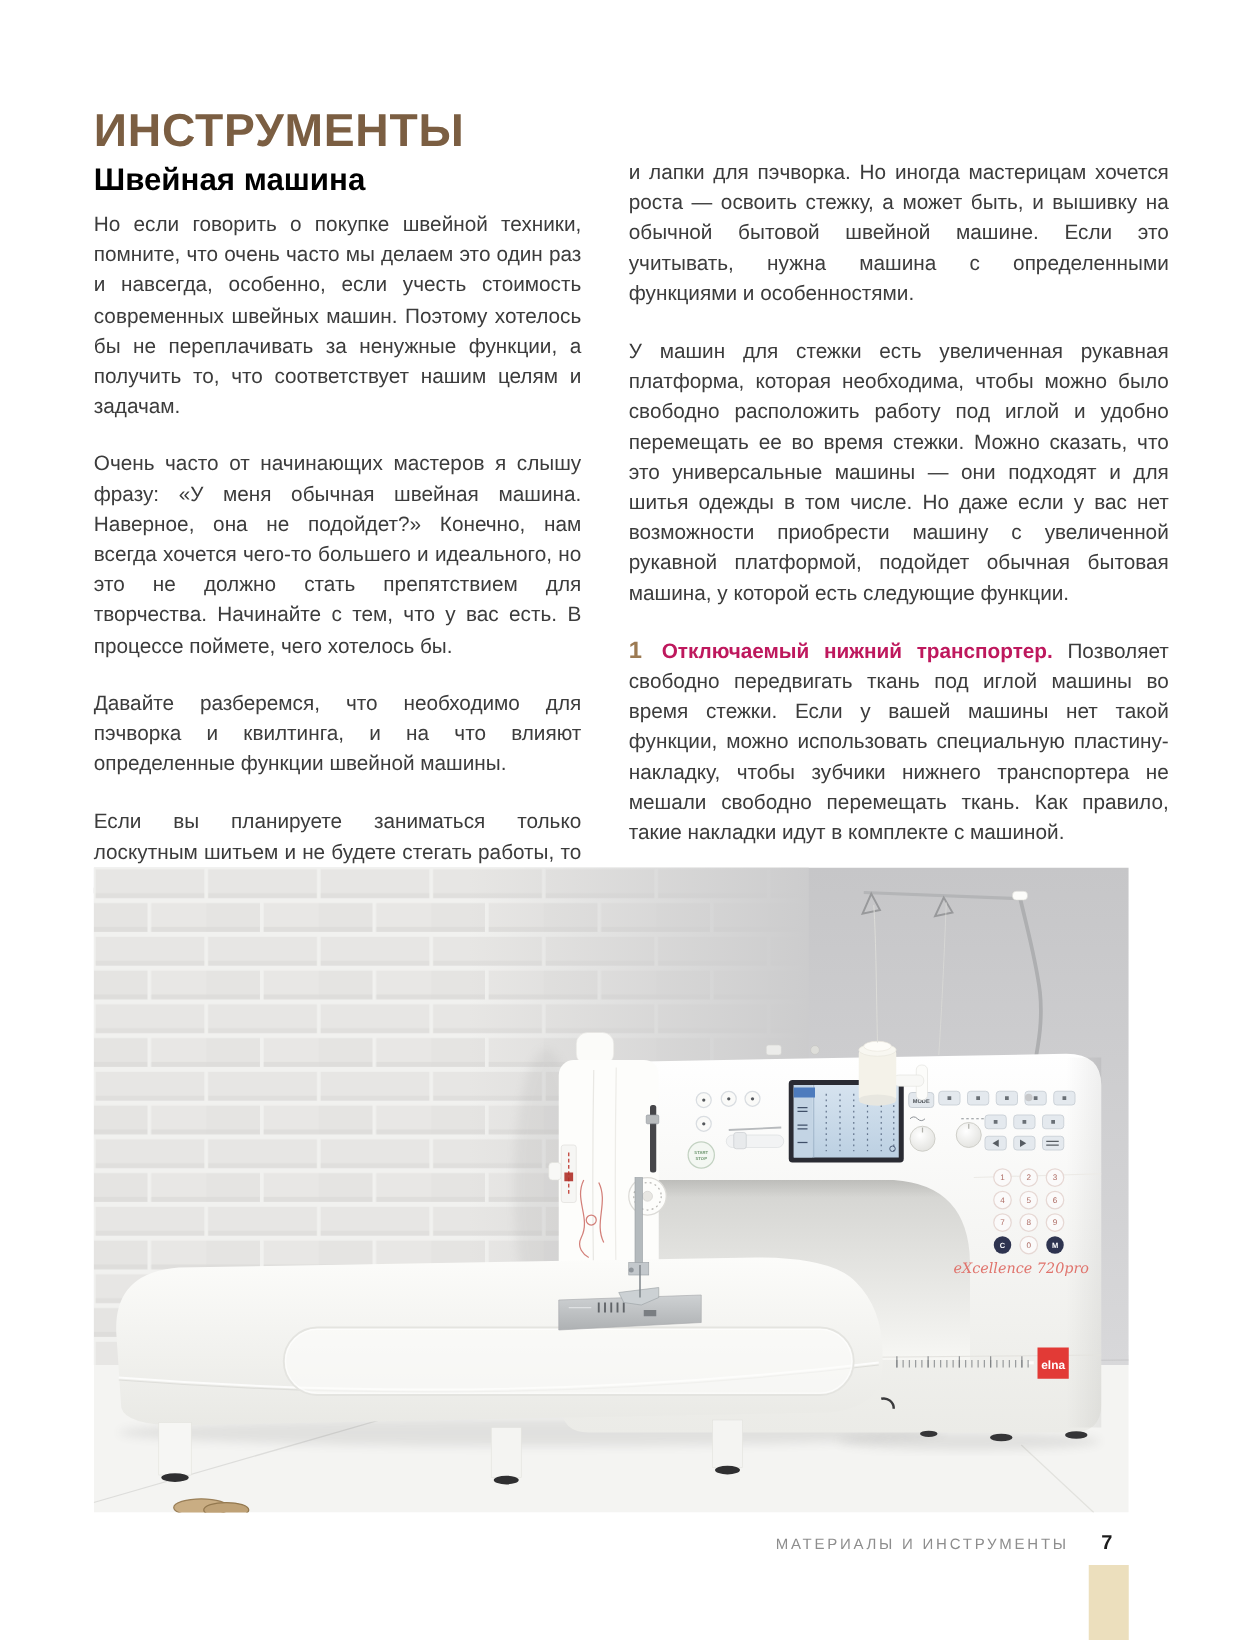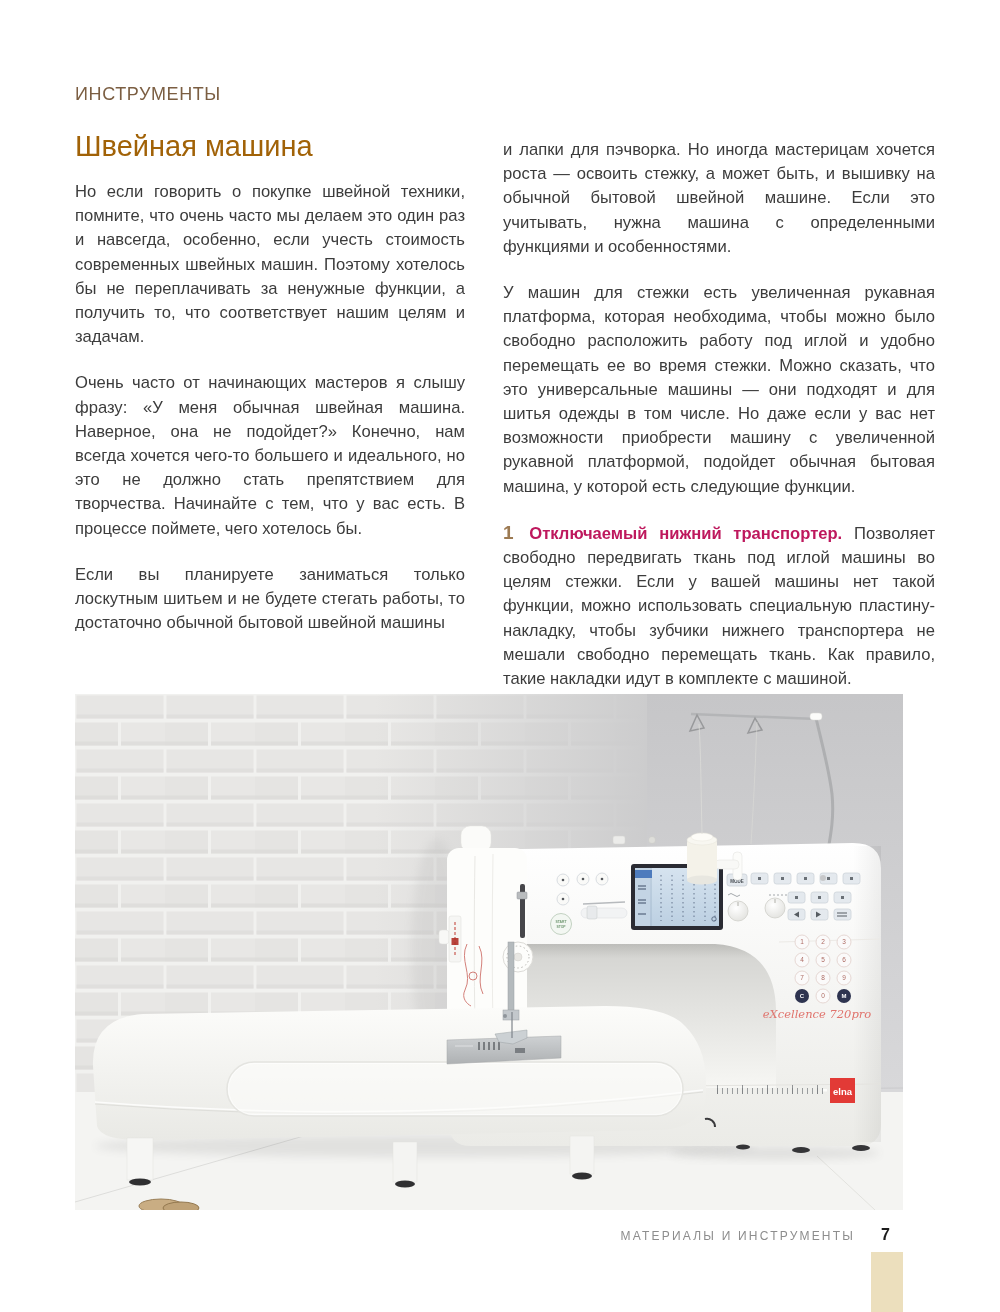--- a/index.html
+++ b/index.html
@@ -1,21 +1,21 @@
 <!DOCTYPE html>
 <html><head>
 <meta charset="utf-8">
 <style>
   html,body{margin:0;padding:0;background:#ffffff;}
   body{width:1000px;height:1312px;position:relative;font-family:"Liberation Sans",sans-serif;overflow:hidden;}
   .page{position:absolute;inset:0;background:#ffffff;}
-  .h1{position:absolute;left:75px;top:84px;font-size:18px;font-weight:normal;letter-spacing:.6px;color:#7b5e42;}
-  .h2{position:absolute;left:75px;top:130px;font-size:29px;font-weight:normal;color:#a16207;}
+  .h1{position:absolute;left:75px;top:84px;font-size:37px;font-weight:bold;letter-spacing:.6px;color:#7b5e42;}
+  .h2{position:absolute;left:75px;top:130px;font-size:25px;font-weight:bold;color:#000000;}
   .col{position:absolute;font-size:16.6px;line-height:24.2px;color:#3c3c3c;text-align:justify;}
-  .col p{margin:12px 0 22px 0;}
+  .col p{margin:0 0 22px 0;}
   .col-left{left:75px;top:168px;width:390px;}
   .col-right{left:503px;top:126px;width:432px;}
   .item-num{color:#9c7a52;font-weight:bold;font-size:19px;margin-right:4px;}
   .item-title{font-weight:bold;color:#be185d;}
   .footer{position:absolute;left:0;right:110px;top:1226px;display:flex;justify-content:flex-end;align-items:baseline;gap:26px;padding-left:48px;}
   .footer-label{font-size:12px;letter-spacing:2.2px;color:#8d8d8d;}
   .footer-page{font-size:16px;font-weight:bold;color:#1c1c1c;}
   .tab{position:absolute;left:871px;top:1252px;width:32px;height:60px;background:#ecdfbd;}
   .photo{position:absolute;left:75px;top:694px;width:696px;height:516px;}
   svg text{font-family:"Liberation Sans",sans-serif;}
@@ -25,30 +25,31 @@
 <body>
 
 <div class="page">
 
   <div class="h1">ИНСТРУМЕНТЫ</div>
   <div class="h2">Швейная машина</div>
 
   <div class="col col-left">
     <p>Но если говорить о покупке швейной техники, помните, что очень часто мы делаем это один раз и навсегда, особенно, если учесть стоимость современных швейных машин. Поэтому хотелось бы не переплачивать за ненужные функции, а получить то, что соответствует нашим целям и задачам.</p>
     <p>Очень часто от начинающих мастеров я слышу фразу: «У меня обычная швейная машина. Наверное, она не подойдет?» Конечно, нам всегда хочется чего-то большего и идеального, но это не должно стать препятствием для творчества. Начинайте с тем, что у вас есть. В процессе поймете, чего хотелось бы.</p>
+    <p>Давайте разберемся, что необходимо для пэчворка и квилтинга, и на что влияют определенные функции швейной машины.</p>
     <p>Если вы планируете заниматься только лоскутным шитьем и не будете стегать работы, то достаточно обычной бытовой швейной машины</p>
   </div>
 
   <div class="col col-right">
     <p>и лапки для пэчворка. Но иногда мастерицам хочется роста — освоить стежку, а может быть, и вышивку на обычной бытовой швейной машине. Если это учитывать, нужна машина с определенными функциями и особенностями.</p>
     <p>У машин для стежки есть увеличенная рукавная платформа, которая необходима, чтобы можно было свободно расположить работу под иглой и удобно перемещать ее во время стежки. Можно сказать, что это универсальные машины — они подходят и для шитья одежды в том числе. Но даже если у вас нет возможности приобрести машину с увеличенной рукавной платформой, подойдет обычная бытовая машина, у которой есть следующие функции.</p>
     <p>
       <span class="item-num">1</span>
       <span class="item-title">Отключаемый нижний транспортер.</span>
-      <span>Позволяет свободно передвигать ткань под иглой машины во целям стежки. Если у вашей машины нет такой функции, можно использовать специальную пластину-накладку, чтобы зубчики нижнего транспортера не мешали свободно перемещать ткань. Как правило, такие накладки идут в комплекте с машиной.</span>
+      <span>Позволяет свободно передвигать ткань под иглой машины во время стежки. Если у вашей машины нет такой функции, можно использовать специальную пластину-накладку, чтобы зубчики нижнего транспортера не мешали свободно перемещать ткань. Как правило, такие накладки идут в комплекте с машиной.</span>
     </p>
   </div>
 
   <div class="photo">
   <svg viewBox="0 0 828 516" width="828" height="516">
     <defs>
       <linearGradient id="wallG" x1="0" y1="0" x2="0" y2="1">
         <stop offset="0" stop-color="#c6c6c8"></stop>
             <stop offset="1" stop-color="#d8d8da"></stop>
       </linearGradient>

